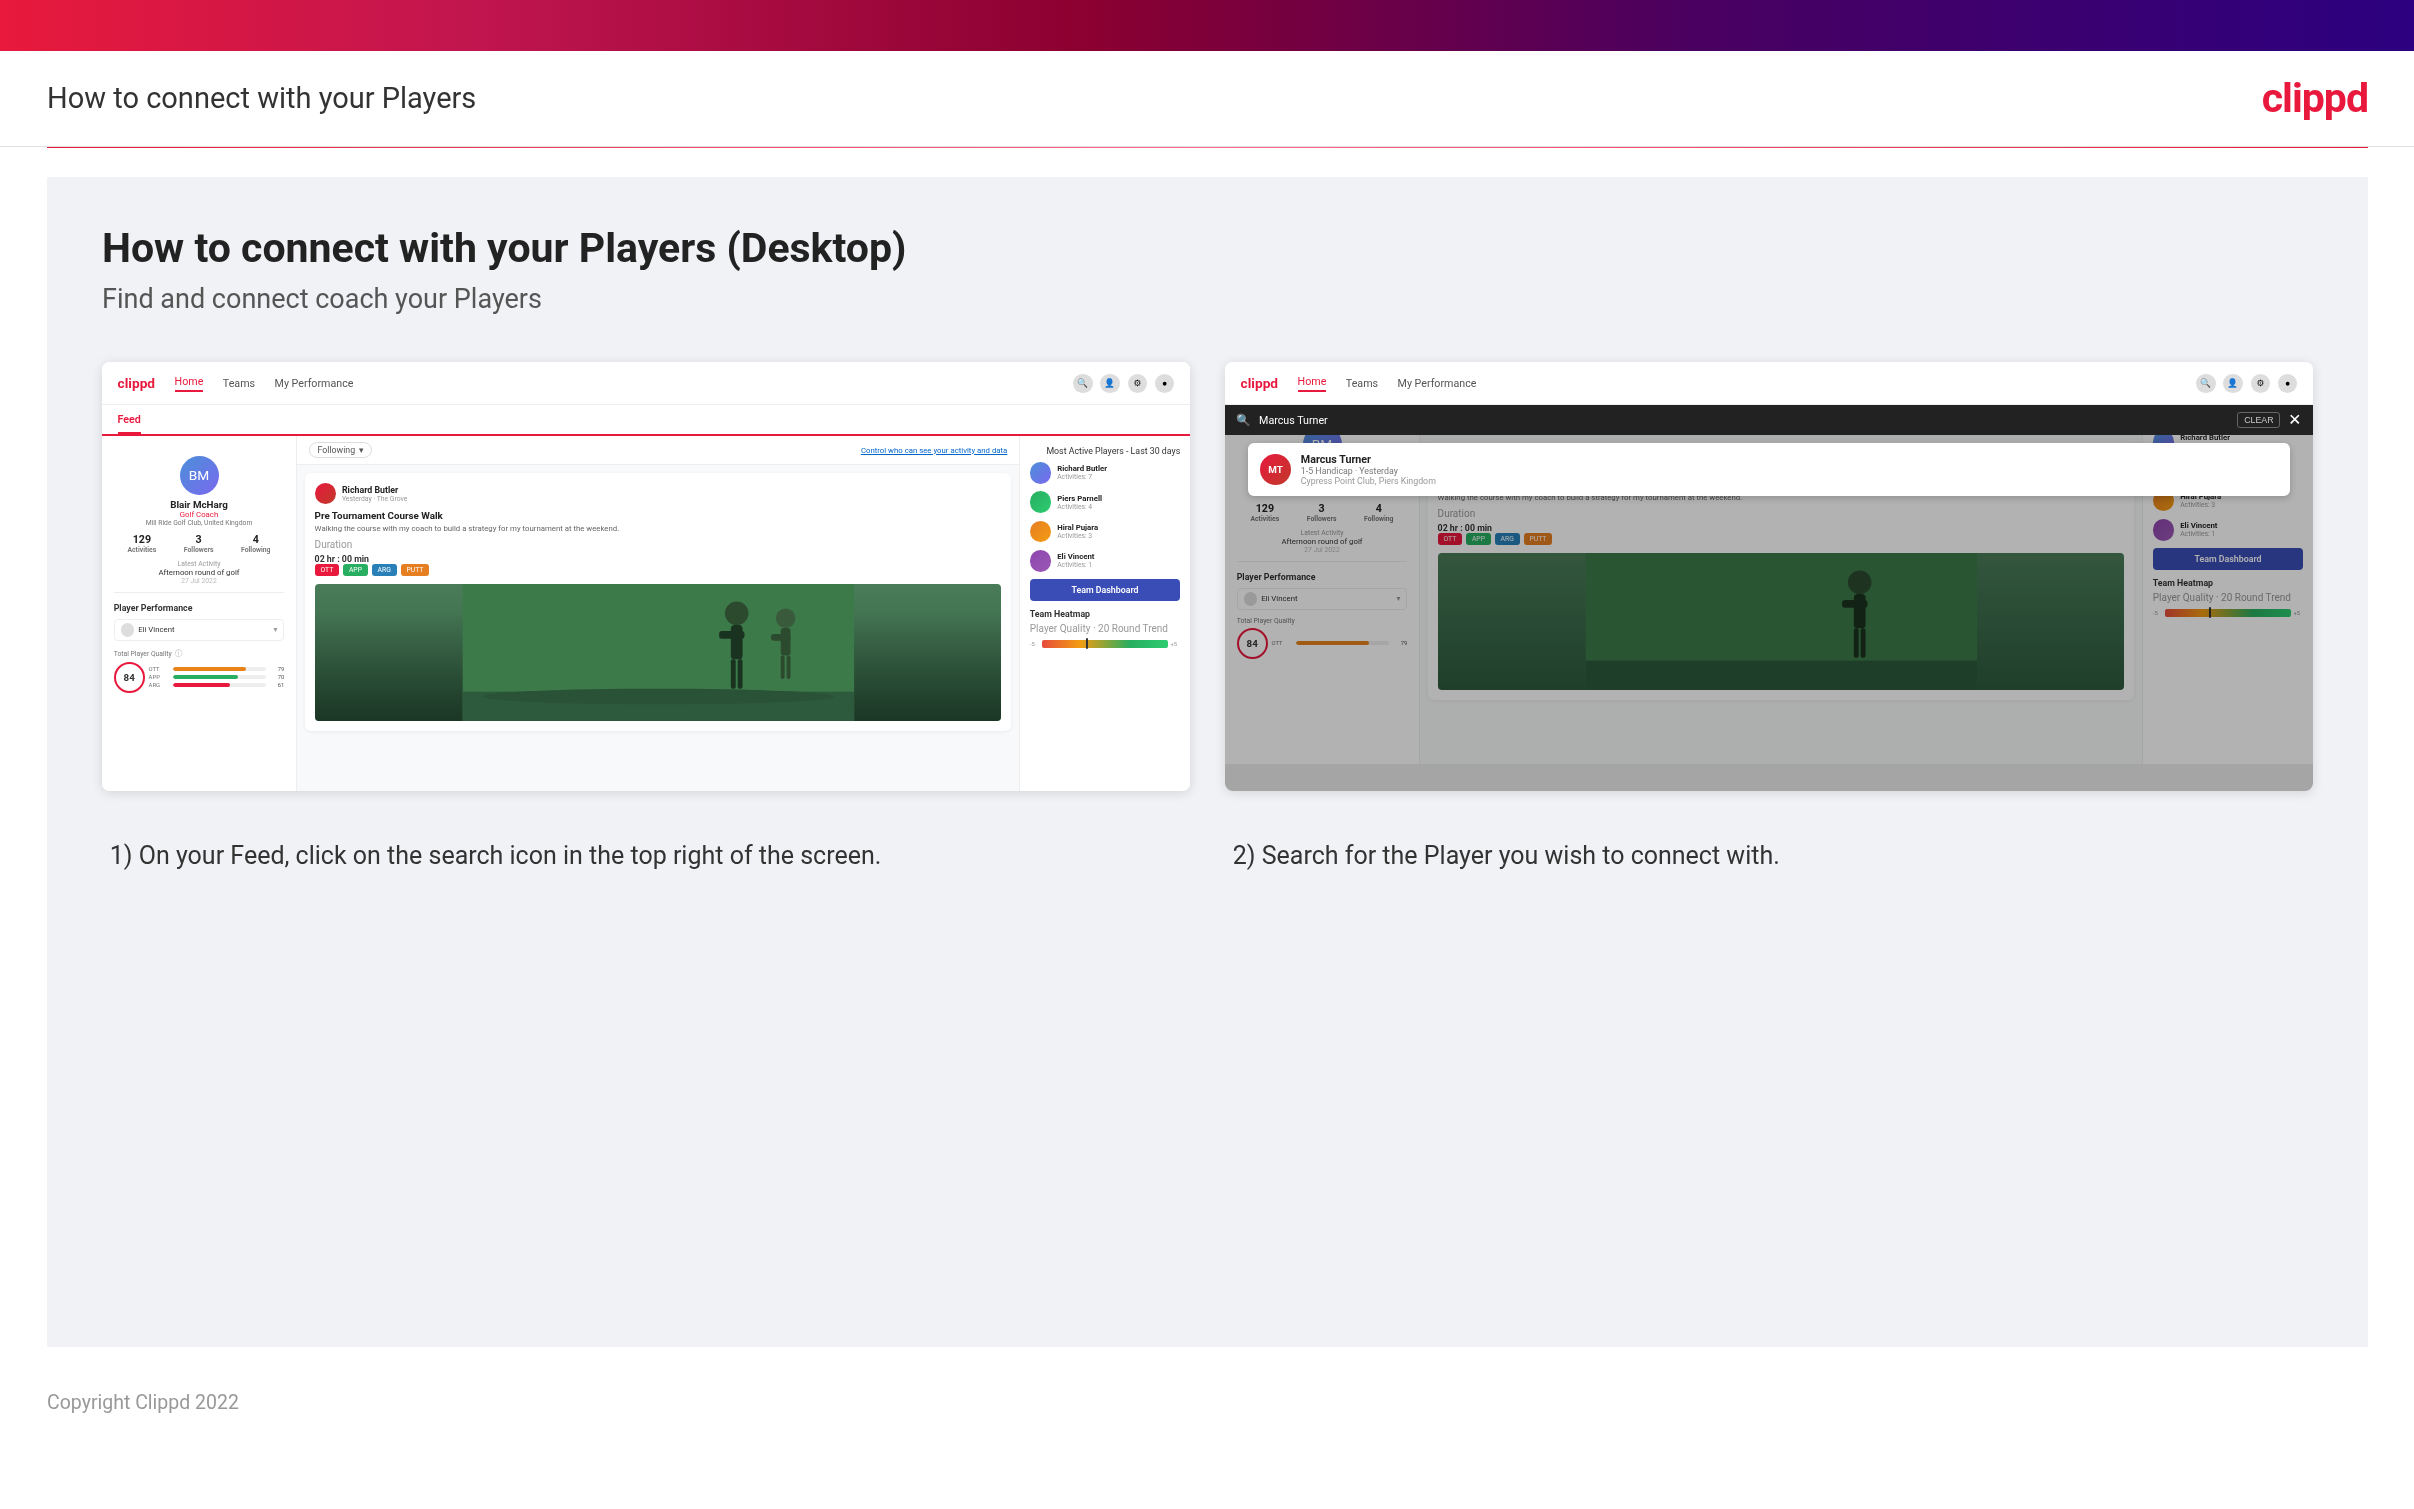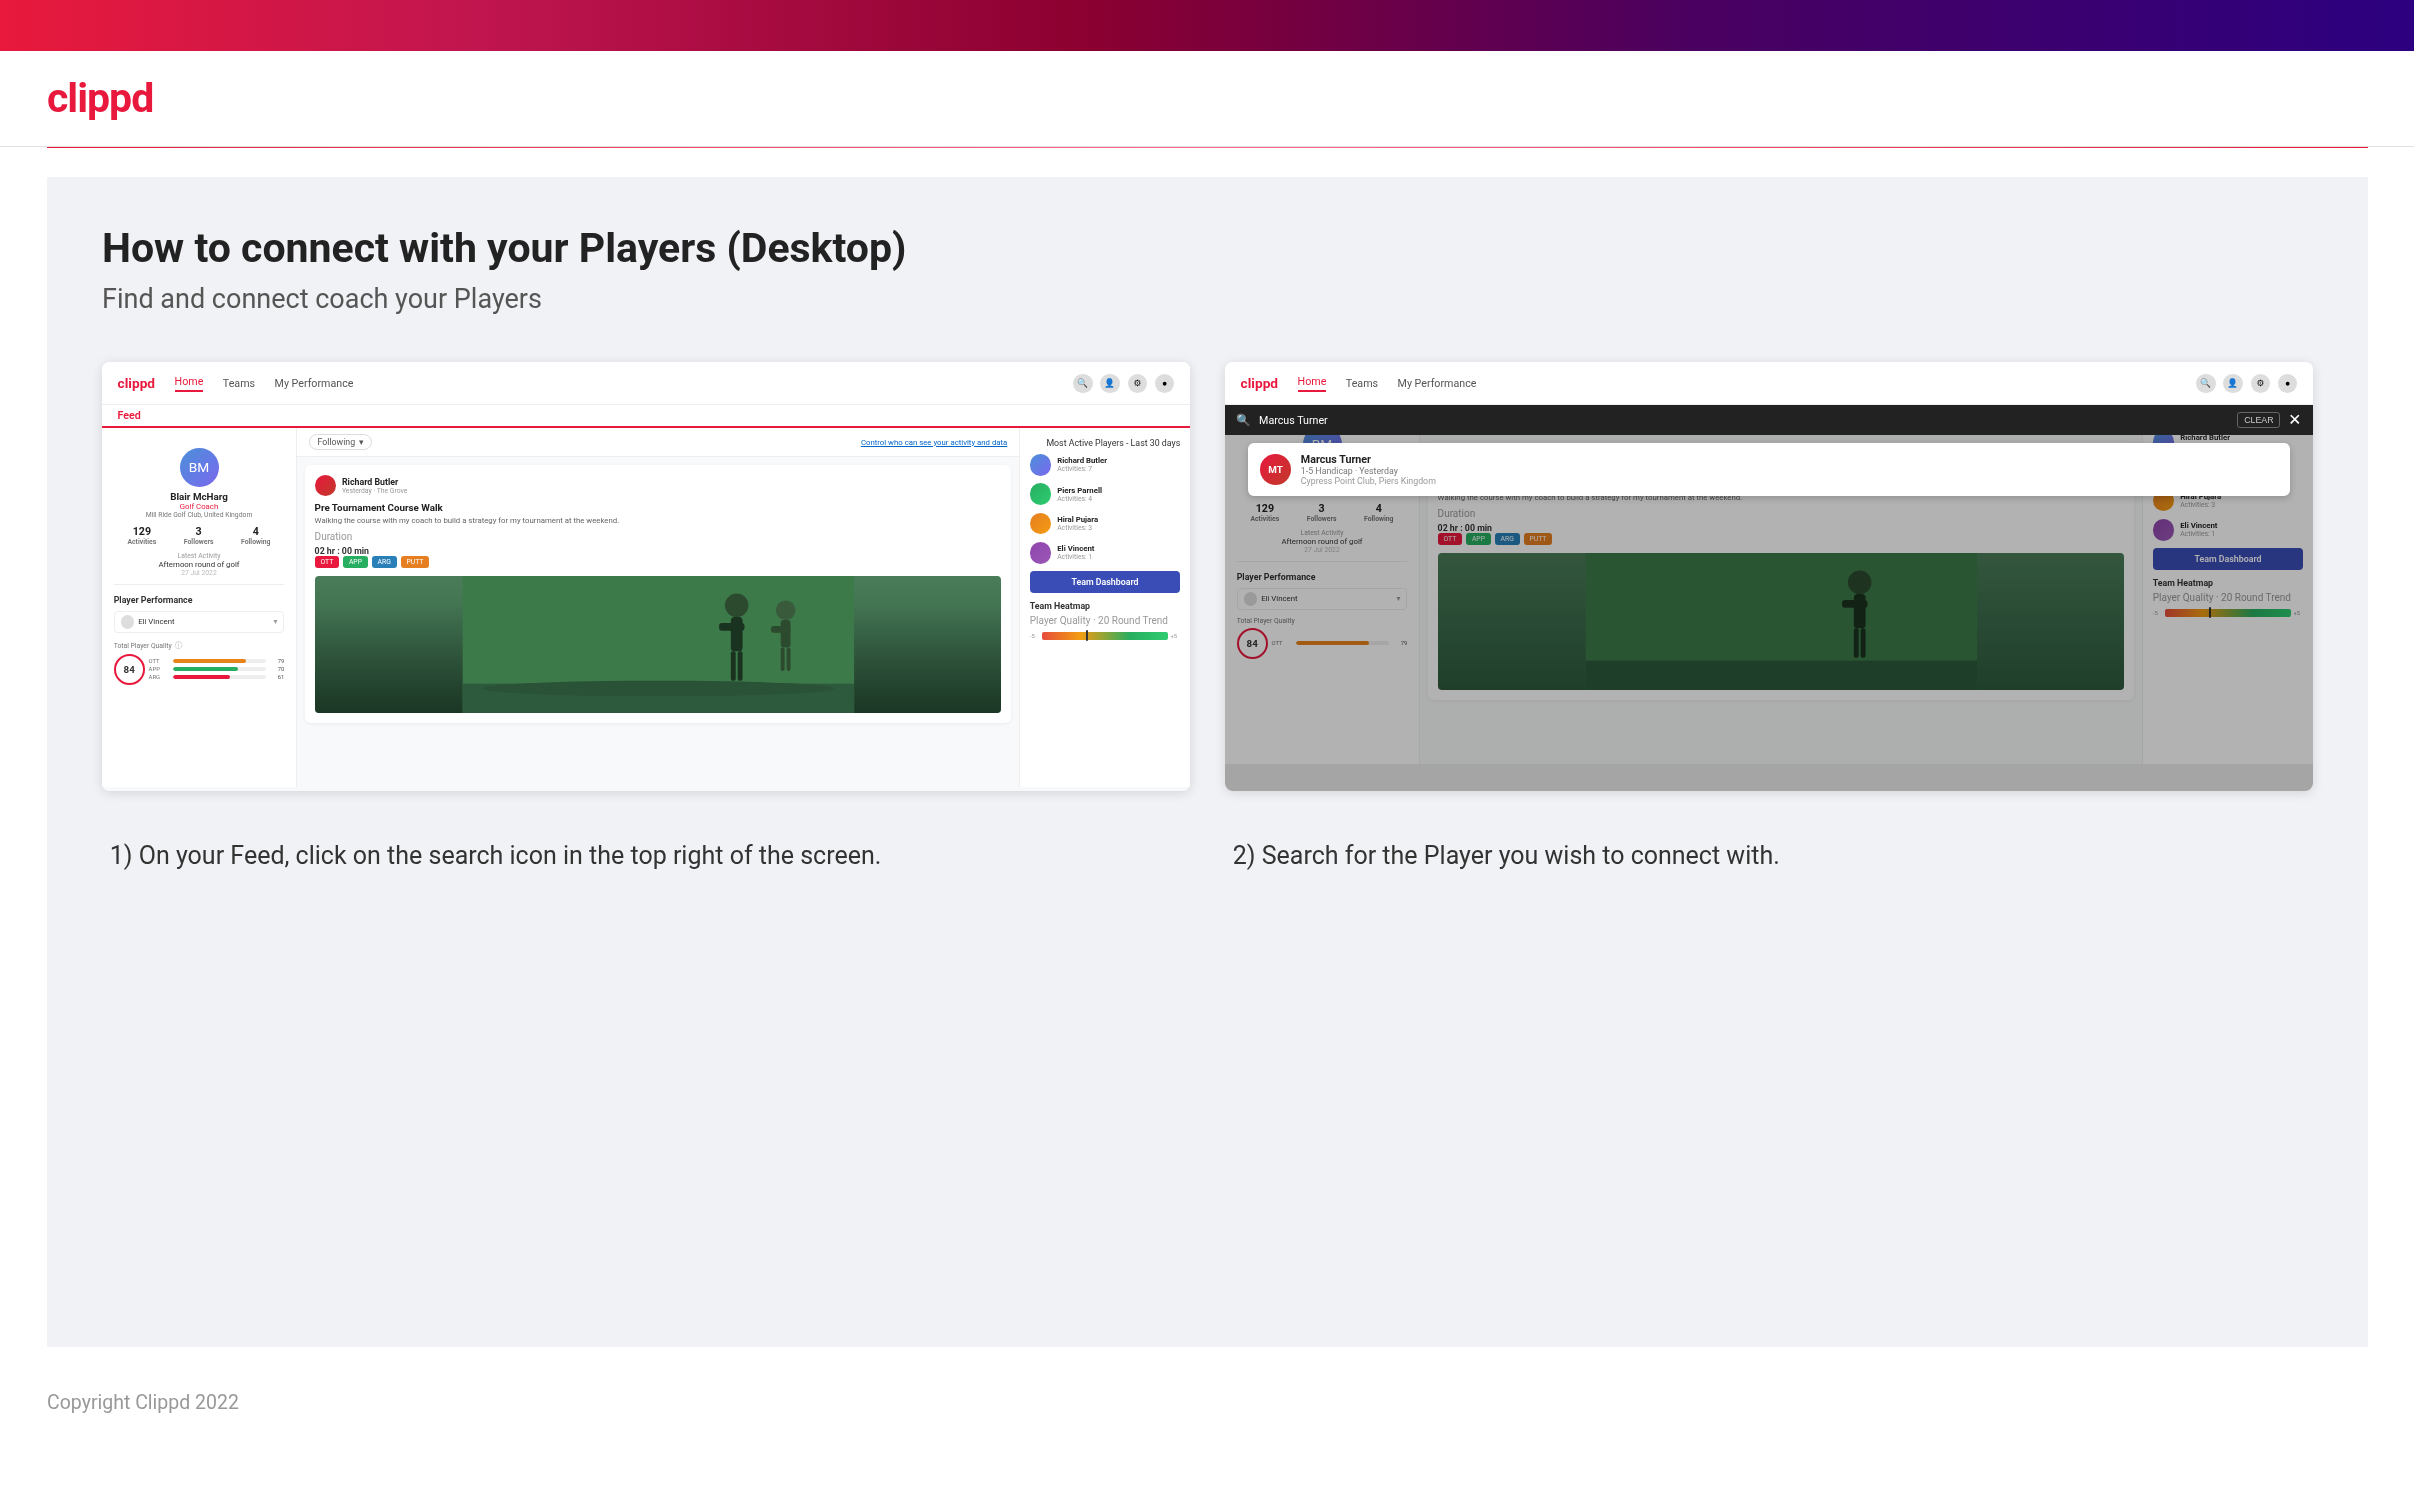--- a/index.html
+++ b/index.html
@@ -115,21 +115,21 @@
       background: #ddd;
       display: flex;
       align-items: center;
       justify-content: center;
       font-size: 8.8px;
     }
 
     
     .feed-tab {
       background: #fff;
-      height: 23px;
+      height: 31px;
       display: flex;
       align-items: center;
       padding: 0 15.6px;
       border-bottom: 2px solid #e8193c;
     }
     .feed-tab-item {
       font-size: 10.7px;
       color: #e8193c;
       font-weight: 600;
       border-bottom: 2px solid #e8193c;
@@ -625,20 +625,21 @@
         #2c0080 100%
       );
     }
   </style>
 </head>
 <body>
 
 <div class="top-gradient"></div>
 
 <div class="header">
+  <span class="header-title">How to connect with your Players</span>
   <span class="logo">clippd</span>
 </div>
 
 <div style="height:1px; background: linear-gradient(90deg, #e8193c, #ff6b8a, #e8193c); margin:0 47px;"></div>
 
 <div class="main-content">
   <div class="main-title">How to connect with your Players (Desktop)</div>
   <div class="main-subtitle">Find and connect coach your Players</div>
 
   <div class="screenshots-grid">

